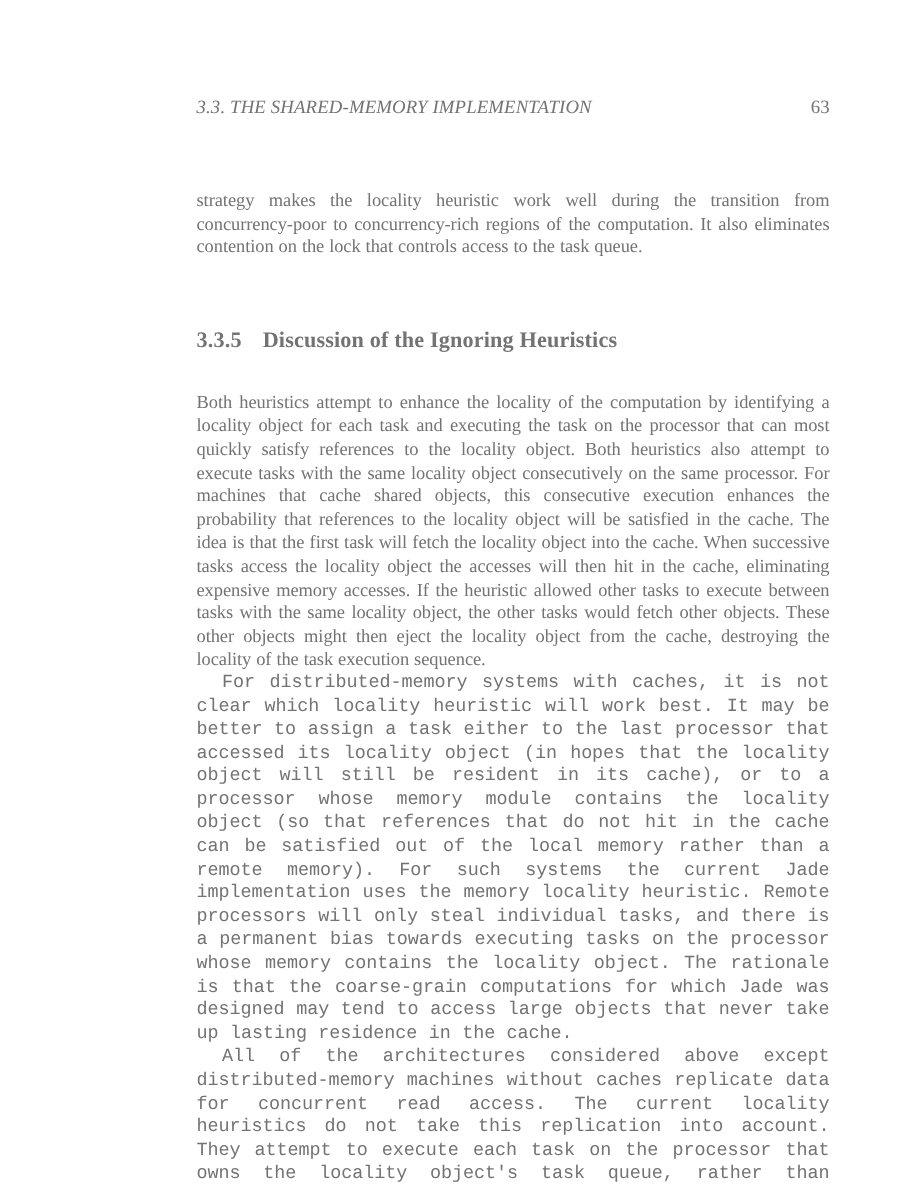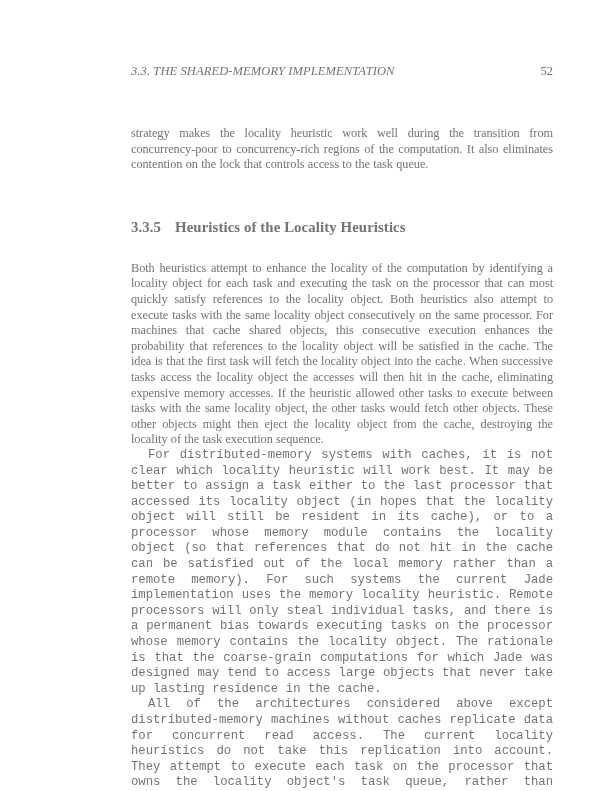--- a/index.html
+++ b/index.html
@@ -64,29 +64,29 @@
     margin-right: 14px;
   }
 </style>
 </head>
 <body>
 
 <div class="page">
 
   <div class="running-header">
     <span class="running-title">3.3. THE SHARED-MEMORY IMPLEMENTATION</span>
-    <span class="page-number">52</span>
+    <span class="page-number">63</span>
   </div>
 
   <div class="content">
 
     <p class="para">strategy makes the locality heuristic work well during the transition from concurrency-poor to concurrency-rich regions of the computation. It also eliminates contention on the lock that controls access to the task queue.</p>
 
     <h2 class="section-heading">
-      <span class="sec-num">3.3.5</span><span class="sec-title">Heuristics of the Locality Heuristics</span>
+      <span class="sec-num">3.3.5</span><span class="sec-title">Discussion of the Ignoring Heuristics</span>
     </h2>
 
     <p class="para">Both heuristics attempt to enhance the locality of the computation by identifying a locality object for each task and executing the task on the processor that can most quickly satisfy references to the locality object. Both heuristics also attempt to execute tasks with the same locality object consecutively on the same processor. For machines that cache shared objects, this consecutive execution enhances the probability that references to the locality object will be satisfied in the cache. The idea is that the first task will fetch the locality object into the cache. When successive tasks access the locality object the accesses will then hit in the cache, eliminating expensive memory accesses. If the heuristic allowed other tasks to execute between tasks with the same locality object, the other tasks would fetch other objects. These other objects might then eject the locality object from the cache, destroying the locality of the task execution sequence.</p>
 
     <p class="para indent">For distributed-memory systems with caches, it is not clear which locality heuristic will work best. It may be better to assign a task either to the last processor that accessed its locality object (in hopes that the locality object will still be resident in its cache), or to a processor whose memory module contains the locality object (so that references that do not hit in the cache can be satisfied out of the local memory rather than a remote memory). For such systems the current Jade implementation uses the memory locality heuristic. Remote processors will only steal individual tasks, and there is a permanent bias towards executing tasks on the processor whose memory contains the locality object. The rationale is that the coarse-grain computations for which Jade was designed may tend to access large objects that never take up lasting residence in the cache.</p>
 
     <p class="para indent">All of the architectures considered above except distributed-memory machines without caches replicate data for concurrent read access. The current locality heuristics do not take this replication into account. They attempt to execute each task on the processor that owns the locality object's task queue, rather than attempting to execute the task on any of the processors with locally available copies of the locality object's data. Ignoring the fact that a replicated object's data may be close to multiple processors could hurt the computation in the presence of an unbalanced assignment of tasks to processors. In this case the current dynamic load balancing algorithm will balance the load by transferring tasks arbitrarily to idle processors, and not attempt to place tasks on processors close to replicated copies of the locality object.</p>
 
   </div>
 

